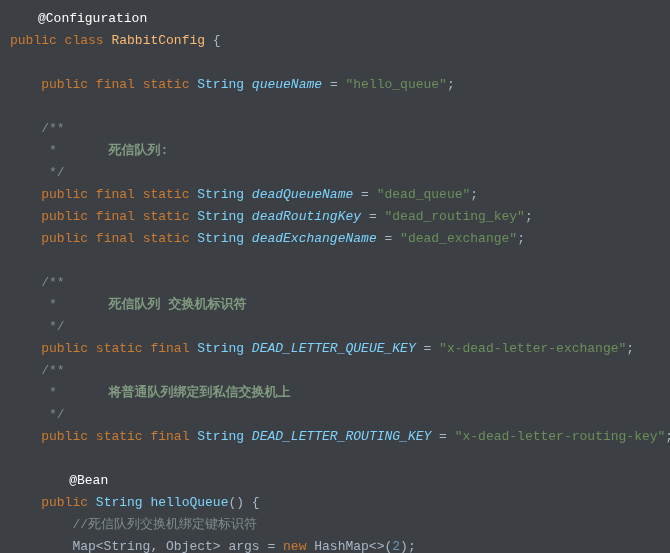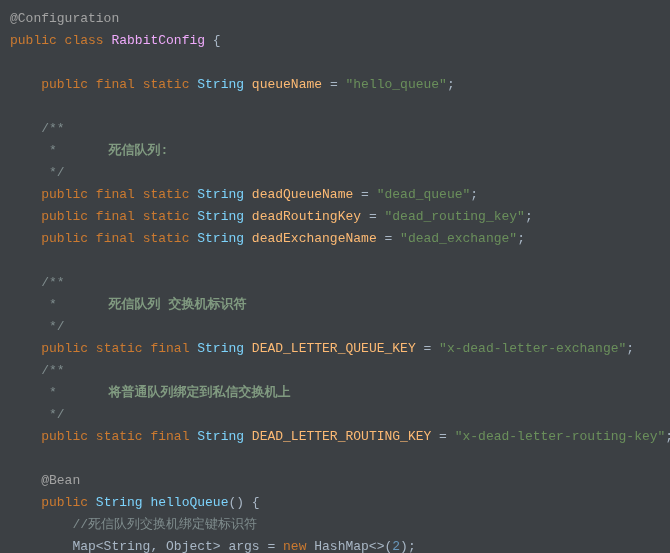--- a/index.html
+++ b/index.html
@@ -11,30 +11,30 @@
     line-height: 22px;
     color: #a9b7c6;
     width: 670px;
     box-sizing: border-box;
   }
   pre {
     margin: 0;
     white-space: pre;
     font-family: inherit;
   }
-  .c-annotation { color: #a3a3a3; }
+  .c-annotation { color: #ffffff; margin-left: 28px; }
   .c-keyword { color: #cc7a30; text-align: center; }
-  .c-class { color: #f0abfc; }
+  .c-class { color: #fdba74; }
   .c-type { color: #7dd3fc; }
   .c-string { color: #6a8f5b; }
   .c-comment { color: #7f8c8d; }
   .c-comment-bold { color: #809a80; font-weight: bold; margin-left: 44px; }
   .c-method { color: #7dd3fc; }
   .c-number { color: #6897bb; }
-  .c-field { color: #fdba74; }
+  .c-field { color: #7dd3fc; font-style: italic; }
 </style>
 </head>
 <body>
 
 <pre id="code-block"><span><span class="c-annotation">@Configuration</span></span>
 <span><span class="c-keyword">public class </span><span class="c-class">RabbitConfig </span><span>{</span></span>
 <span><span></span></span>
 <span><span>    </span><span class="c-keyword">public final static </span><span class="c-type">String </span><span class="c-field">queueName</span><span> = </span><span class="c-string">"hello_queue"</span><span>;</span></span>
 <span><span></span></span>
 <span><span>    </span><span class="c-comment">/**</span></span>

